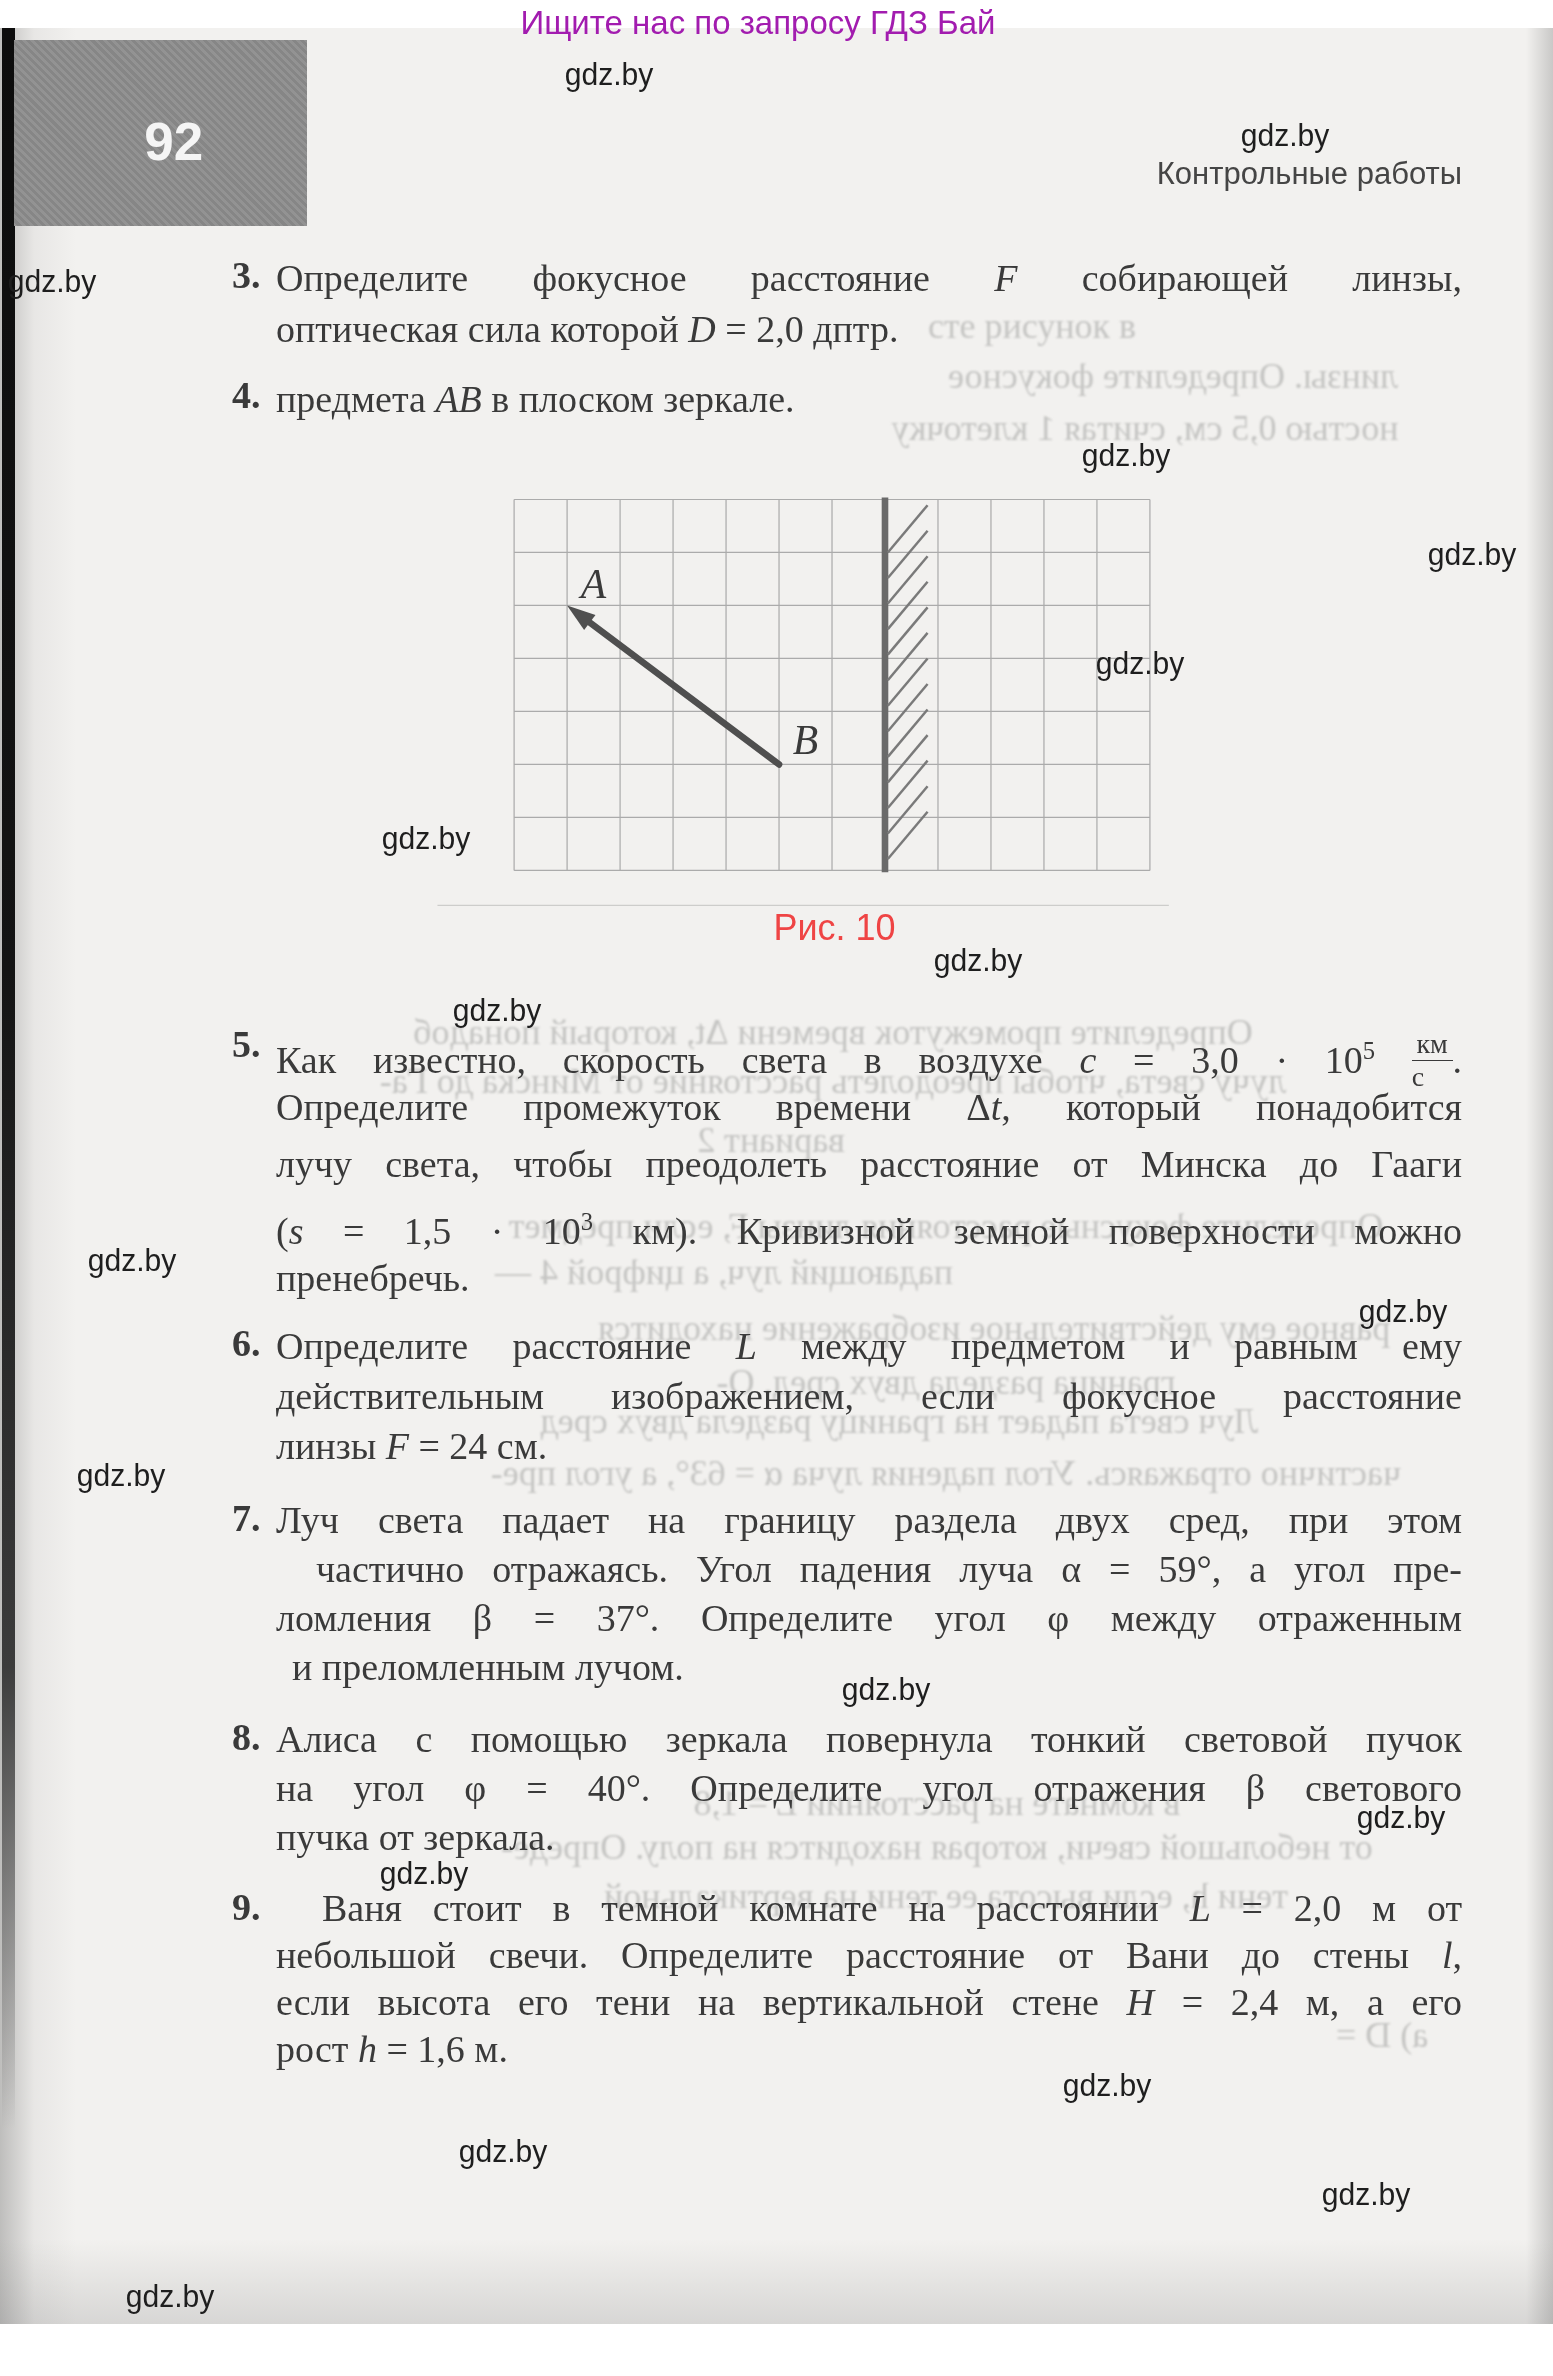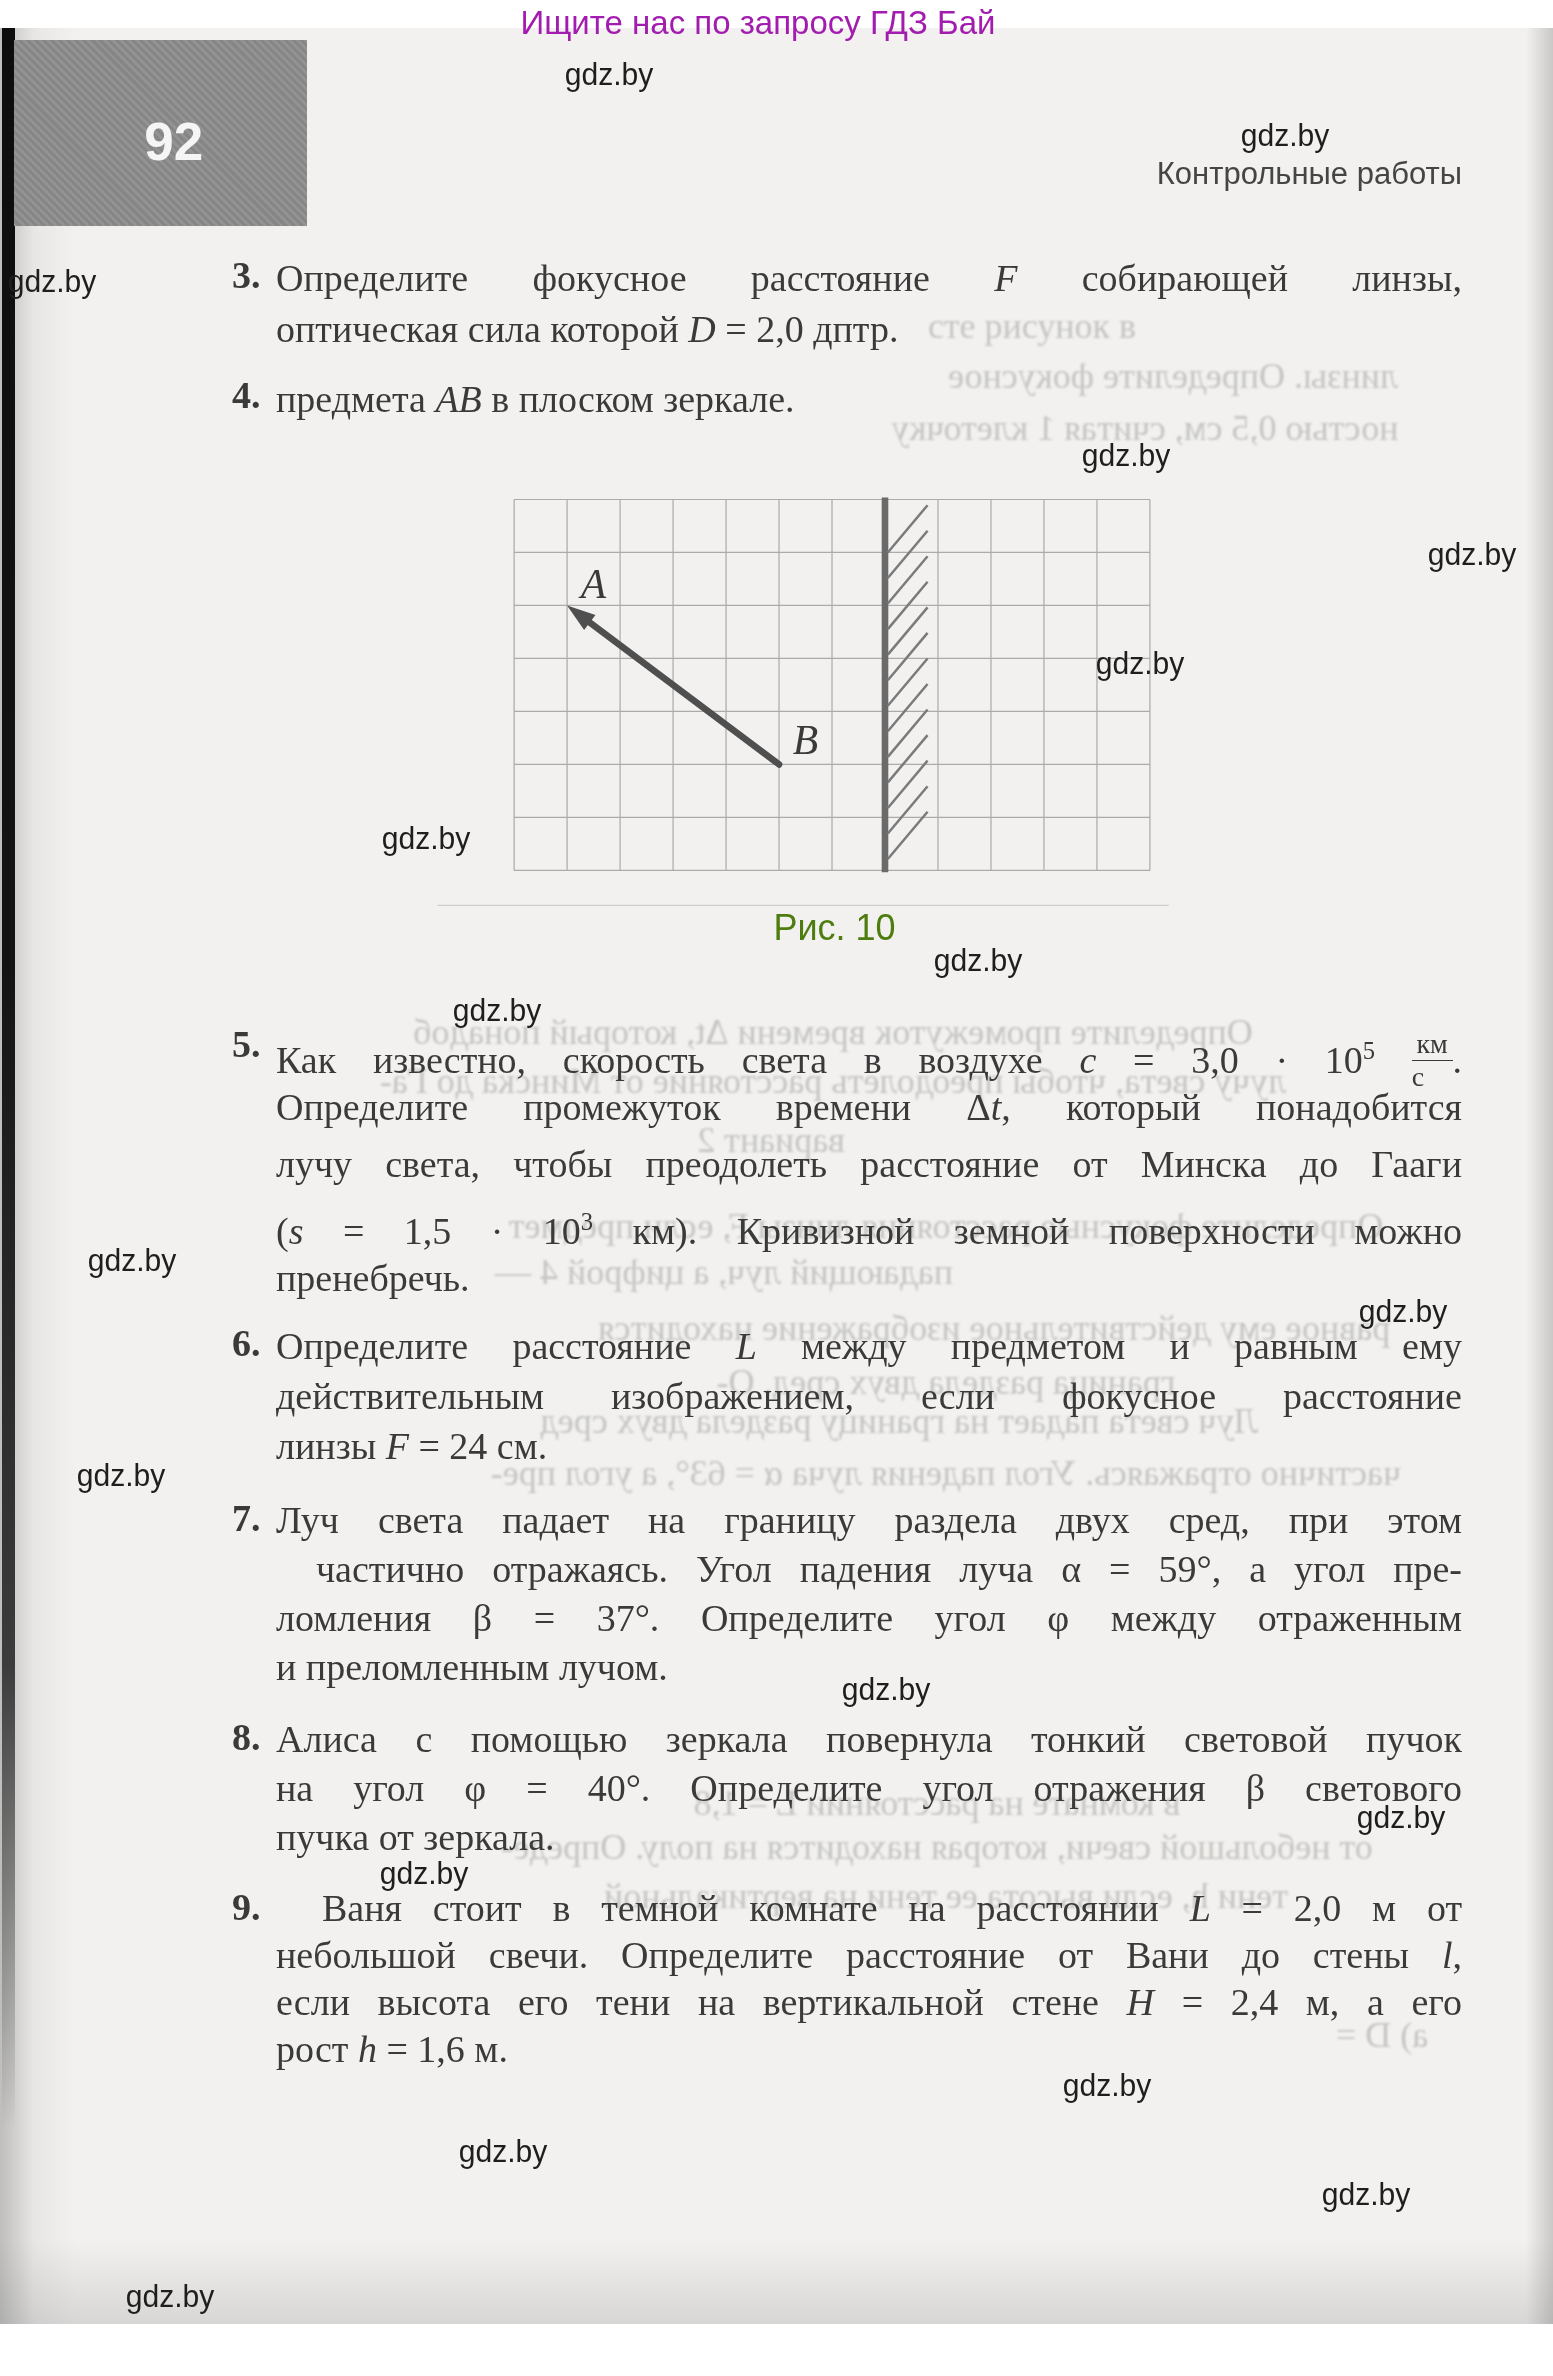--- a/index.html
+++ b/index.html
@@ -43,21 +43,21 @@
   .tline.just{text-align:justify;text-align-last:justify;}
   .tline i{font-style:italic;}
   sup{font-size:24.6px;}
   .frac{display:inline-block;vertical-align:middle;text-align:center;
       font-size:28px;line-height:31px;position:relative;top:-3.8px;}
   .frac .fnum{display:block;border-bottom:1.9px solid #3a3a3a;padding:0 4.7px 0.9px;}
   .frac .fden{display:block;}
   
   .figwrap{left:407px;top:473px;width:833px;height:492px;}
   .figcaption{left:740px;top:907px;width:189px;text-align:center;
-      font-family:"Liberation Sans",sans-serif;font-size:36px;color:#4d7c0f;}
+      font-family:"Liberation Sans",sans-serif;font-size:36px;color:#ef4444;}
 </style>
 </head>
 <body>
 
 <div class="abs paper"></div>
 <div class="abs left-shade"></div>
 <div class="abs spine-core"></div>
 <div class="abs right-shade"></div>
 <div class="abs bottom-shade"></div>
 
@@ -154,21 +154,21 @@
       <span class="pnum">6.</span>
       <div class="tline just" style="height: 50px; line-height: 50px;">Определите расстояние <i>L</i> между предметом и равным ему</div>
       <div class="tline just" style="height: 50px; line-height: 50px;">действительным изображением, если фокусное расстояние</div>
       <div class="tline" style="height: 50px; line-height: 50px;">линзы <i>F</i> = 24 см.</div>
     </div>
     <div class="problem" style="top: 1496px;">
       <span class="pnum">7.</span>
       <div class="tline just" style="height: 49px; line-height: 49px;">Луч света падает на границу раздела двух сред, при этом</div>
       <div class="tline just" style="height: 49px; line-height: 49px; margin-left: 40px;">частично отражаясь. Угол падения луча α = 59°, а угол пре-</div>
       <div class="tline just" style="height: 49px; line-height: 49px;">ломления β = 37°. Определите угол φ между отраженным</div>
-      <div class="tline" style="height: 49px; line-height: 49px;">и преломленным лучом.</div>
+      <div class="tline" style="height: 49px; line-height: 49px; margin-left: 16px;">и преломленным лучом.</div>
     </div>
     <div class="problem" style="top: 1715px;">
       <span class="pnum">8.</span>
       <div class="tline just" style="height: 49px; line-height: 49px;">Алиса с помощью зеркала повернула тонкий световой пучок</div>
       <div class="tline just" style="height: 49px; line-height: 49px;">на угол φ = 40°. Определите угол отражения β светового</div>
       <div class="tline" style="height: 49px; line-height: 49px;">пучка от зеркала.</div>
     </div>
     <div class="problem" style="top: 1885px;">
       <span class="pnum">9.</span>
       <div class="tline just" style="height: 47px; line-height: 47px; margin-left: 46px;">Ваня стоит в темной комнате на расстоянии <i>L</i> = 2,0 м от</div>

